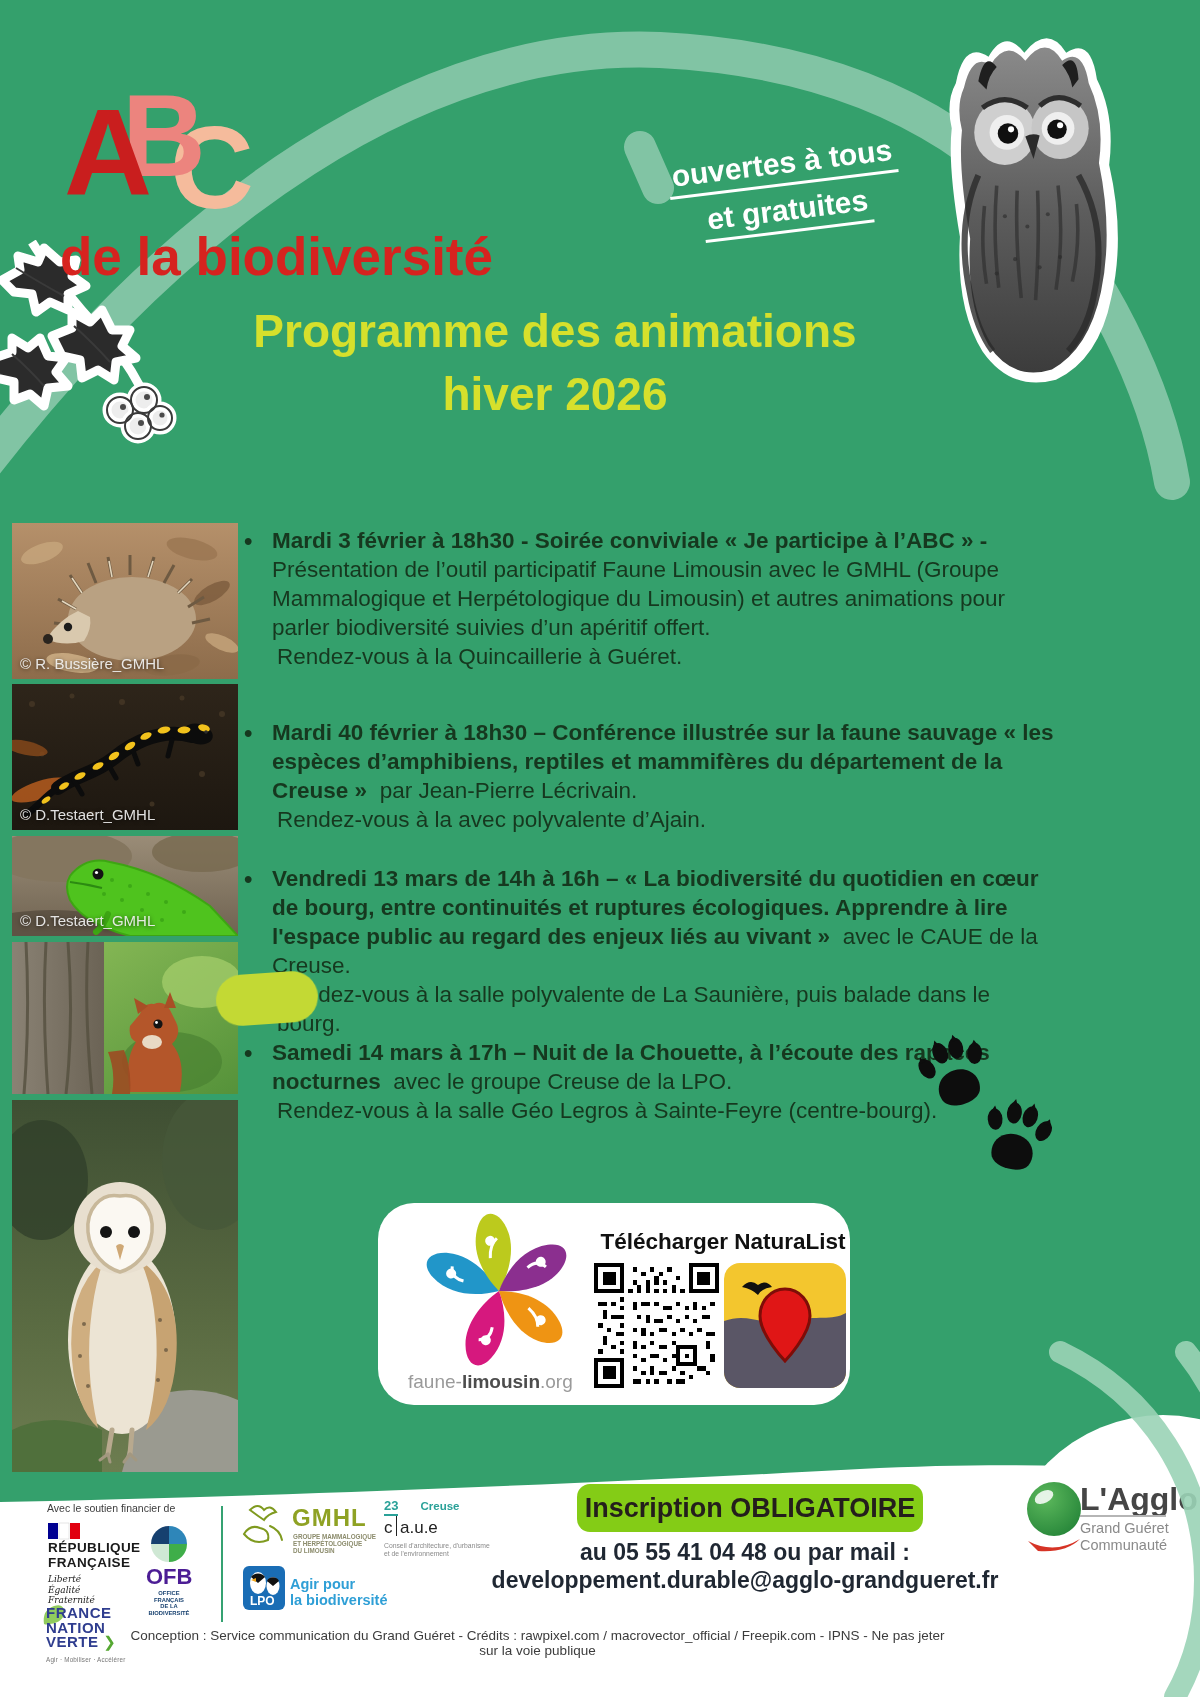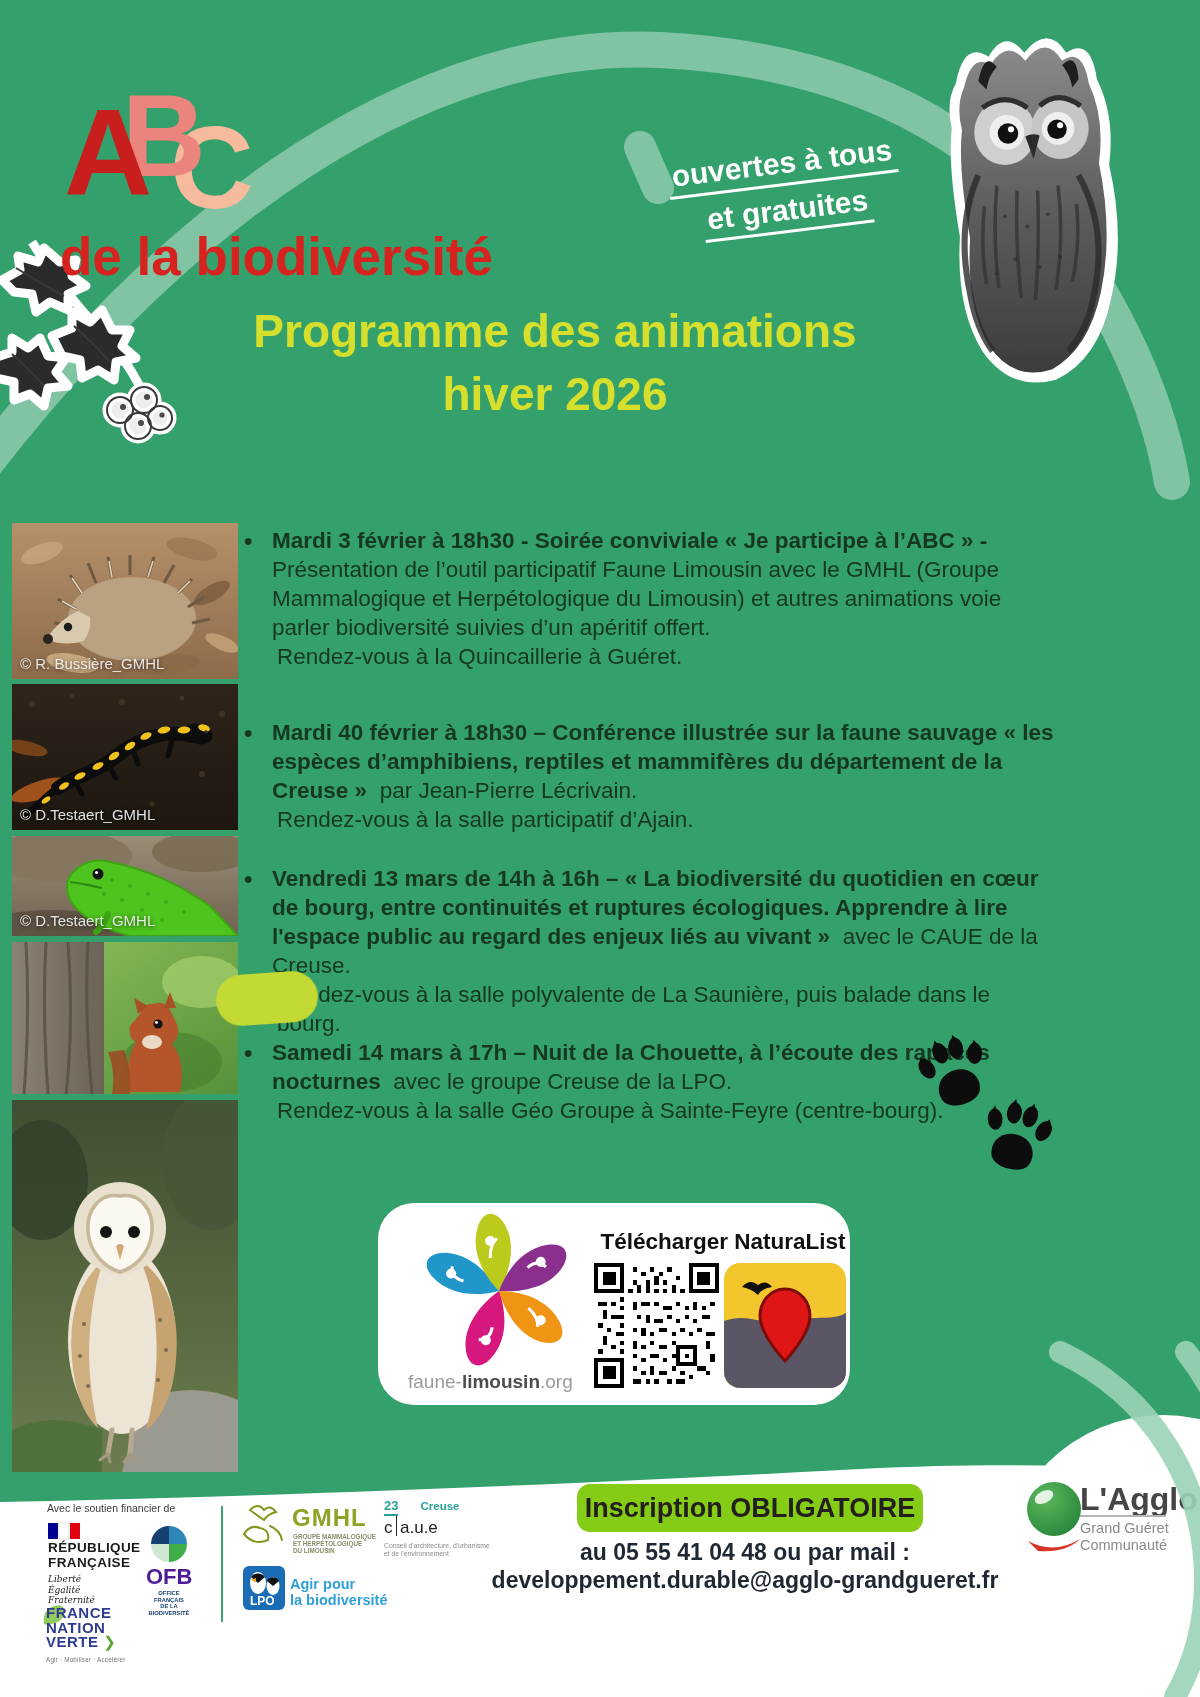--- a/index.html
+++ b/index.html
@@ -369,43 +369,43 @@
           <path d="M118,354 L112,362"></path>
           <path d="M118,354 L124,360"></path>
       </g>
     </svg>
     <figcaption class="credit"></figcaption>
   </figure>
 
   <div class="event" style="left:244px;top:526px;">
     <div class="etext">
       <span class="bold blk">Mardi 3 février à 18h30 - Soirée conviviale « Je participe à l’ABC » -</span>
-      <span>Présentation de l’outil participatif Faune Limousin avec le GMHL (Groupe Mammalogique et Herpétologique du Limousin) et autres animations voie parler biodiversité suivies d’un apéritif offert.</span>
+      <span>Présentation de l’outil participatif Faune Limousin avec le GMHL (Groupe Mammalogique et Herpétologique du Limousin) et autres animations pour parler biodiversité suivies d’un apéritif offert.</span>
       <div class="meet">Rendez-vous à la Quincaillerie à Guéret.</div>
     </div>
   </div>
   <div class="event" style="left:244px;top:718px;">
     <div class="etext">
       <span class="bold">Mardi 40 février à 18h30 – Conférence illustrée sur la faune sauvage « les espèces d’amphibiens, reptiles et mammifères du département de la Creuse »</span>
       <span class="gap">par Jean-Pierre Lécrivain.</span>
-      <div class="meet">Rendez-vous à la salle participatif d’Ajain.</div>
+      <div class="meet">Rendez-vous à la avec polyvalente d’Ajain.</div>
     </div>
   </div>
   <div class="event" style="left:244px;top:864px;">
     <div class="etext">
       <span class="bold">Vendredi 13 mars de 14h à 16h – « La biodiversité du quotidien en cœur de bourg, entre continuités et ruptures écologiques. Apprendre à lire l'espace public au regard des enjeux liés au vivant »</span>
       <span class="gap">avec le CAUE de la Creuse.</span>
       <div class="meet">Rendez-vous à la salle polyvalente de La Saunière, puis balade dans le bourg.</div>
     </div>
   </div>
   <div class="event" style="left:244px;top:1038px;">
     <div class="etext">
       <span class="bold">Samedi 14 mars à 17h – Nuit de la Chouette, à l’écoute des rapaces nocturnes</span>
       <span class="gap">avec le groupe Creuse de la LPO.</span>
-      <div class="meet">Rendez-vous à la salle Géo Groupe à Sainte-Feyre (centre-bourg).</div>
+      <div class="meet">Rendez-vous à la salle Géo Legros à Sainte-Feyre (centre-bourg).</div>
     </div>
   </div>
 
   <div class="blob"></div>
 
   <svg class="abs" style="left:912px;top:1028px;transform:rotate(-18deg);" width="82" height="82" viewBox="0 0 100 100">
     <g fill="#0d0d0d">
       <path d="M50,52 C70,52 80,70 73,85 C66,98 34,98 27,85 C20,70 30,52 50,52 Z"></path>
       <ellipse cx="20" cy="40" rx="9" ry="13" transform="rotate(-18 20 40)"></ellipse>
       <ellipse cx="41" cy="27" rx="9" ry="13" transform="rotate(-6 41 27)"></ellipse>
@@ -571,20 +571,21 @@
       <path d="M4,22 Q2,8 14,4 Q24,1 24,10 Q24,20 10,22 Q6,23 4,22 Z" fill="#7dc242" opacity="0.85"></path>
     </svg>
     <div style="position:relative;">
       <div>FRANCE</div>
       <div>NATION</div>
       <div><span>VERTE</span> <span class="chev">❯</span></div>
       <div class="sub">Agir · Mobiliser · Accélérer</div>
     </div>
   </div>
 
+  <div class="footer">Conception : Service communication du Grand Guéret - Crédits : rawpixel.com / macrovector_official / Freepik.com - IPNS - Ne pas jeter sur la voie publique</div>
 
   <div class="agglo-circle">
     <svg class="abs" style="left:24px;top:64px;" width="62" height="78" viewBox="0 0 62 78">
       <defs>
           <radialGradient id="ball" cx="0.35" cy="0.3" r="0.9">
         <stop offset="0" stop-color="#5cb85c"></stop>
             <stop offset="1" stop-color="#1e7e34"></stop>
           </radialGradient>
         </defs>
       <circle cx="30" cy="30" r="27" fill="url(#ball)"></circle>

